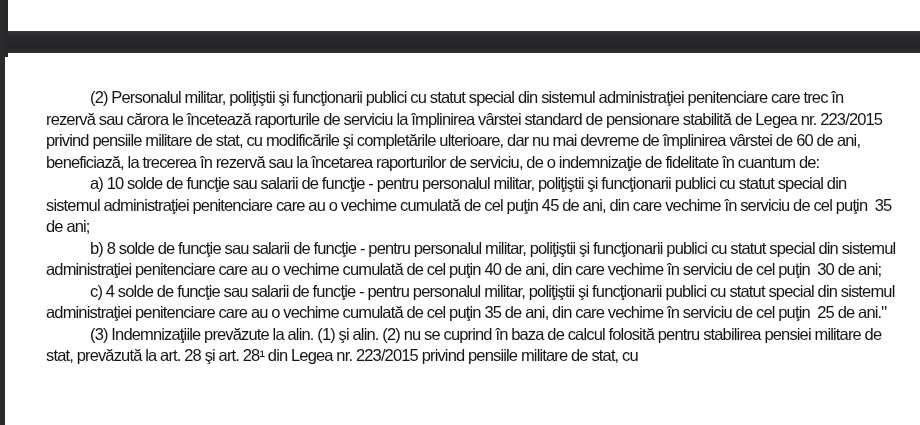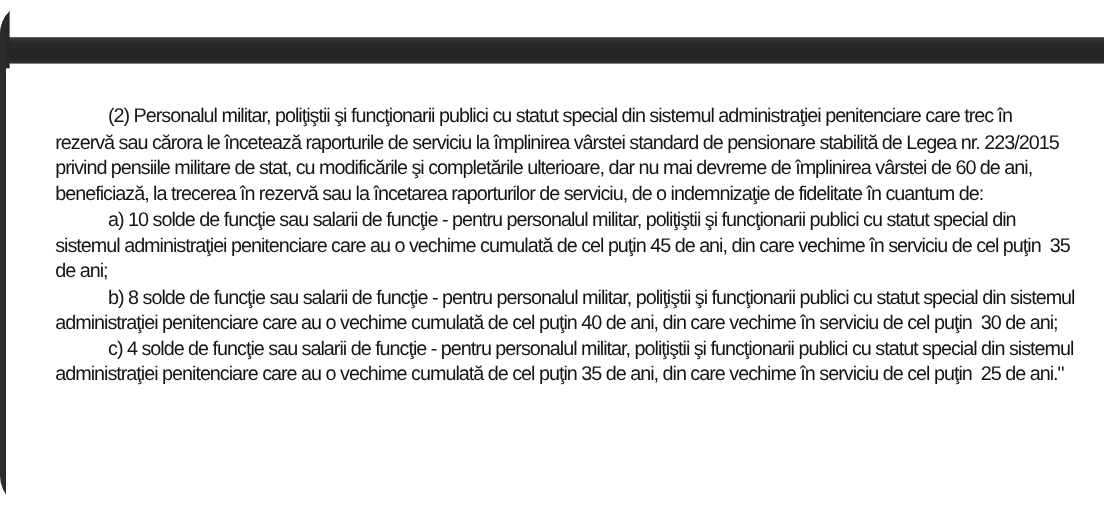--- a/index.html
+++ b/index.html
@@ -7,21 +7,20 @@
     padding: 0;
     background: #ffffff;
   }
   .screen {
     position: relative;
     width: 920px;
     height: 425px;
     background: #ffffff;
     overflow: hidden;
     font-family: "Liberation Sans", "DejaVu Sans", sans-serif;
-    border-radius: 29px;
   }
   
   .top-bar {
     position: absolute;
     left: 0;
     top: 31px;
     width: 920px;
     height: 22px;
     background: linear-gradient(to bottom, #3c3c3f 0%, #29292b 22%, #252528 78%, #323235 100%);
   }
@@ -70,14 +69,15 @@
 <div class="screen">
   <div class="top-bar"></div>
   <div class="left-nub"></div>
   <div class="left-strip"></div>
 
   <div class="doc">
     <p>(2) Personalul militar, poliţiştii şi funcţionarii publici cu statut special din sistemul administraţiei penitenciare care trec în rezervă sau cărora le încetează raporturile de serviciu la împlinirea vârstei standard de pensionare stabilită de Legea nr. 223/2015 privind pensiile militare de stat, cu modificările şi completările ulterioare, dar nu mai devreme de împlinirea vârstei de 60 de ani, beneficiază, la trecerea în rezervă sau la încetarea raporturilor de serviciu, de o indemnizaţie de fidelitate în cuantum de:</p>
     <p>a) 10 solde de funcţie sau salarii de funcţie - pentru personalul militar, poliţiştii şi funcţionarii publici cu statut special din sistemul administraţiei penitenciare care au o vechime cumulată de cel puţin 45 de ani, din care vechime în serviciu de cel puţin  35 de ani;</p>
     <p>b) 8 solde de funcţie sau salarii de funcţie - pentru personalul militar, poliţiştii şi funcţionarii publici cu statut special din sistemul administraţiei penitenciare care au o vechime cumulată de cel puţin 40 de ani, din care vechime în serviciu de cel puţin  30 de ani;</p>
     <p>c) 4 solde de funcţie sau salarii de funcţie - pentru personalul militar, poliţiştii şi funcţionarii publici cu statut special din sistemul administraţiei penitenciare care au o vechime cumulată de cel puţin 35 de ani, din care vechime în serviciu de cel puţin  25 de ani."</p>
+    <p>(3) Indemnizaţiile prevăzute la alin. (1) şi alin. (2) nu se cuprind în baza de calcul folosită pentru stabilirea pensiei militare de stat, prevăzută la art. 28 şi art. 28¹ din Legea nr. 223/2015 privind pensiile militare de stat, cu</p>
   </div>
 </div>
 
 </body></html>

